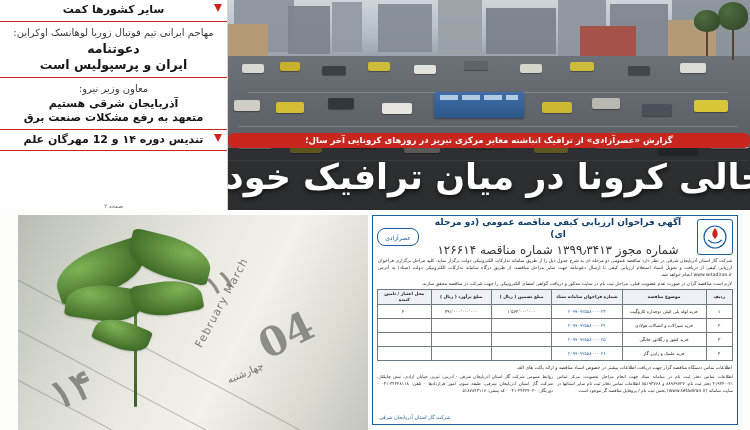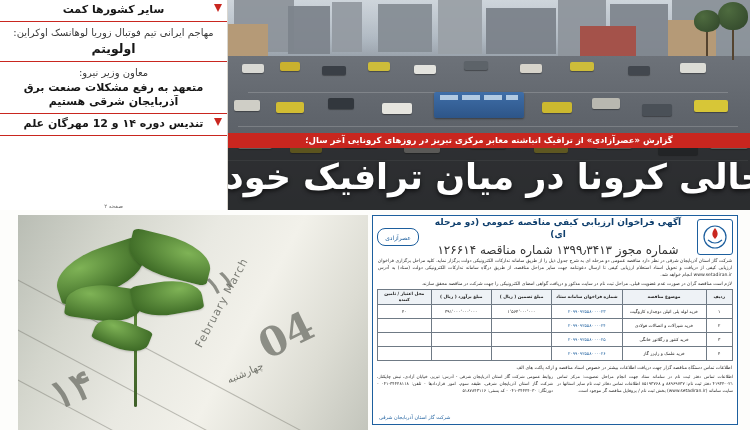--- a/index.html
+++ b/index.html
@@ -166,20 +166,21 @@
     height: 15px;
     background: #c9261f;
     color: #fff;
     font-size: 8.5px;
     line-height: 15px;
     text-align: center;
     direction: rtl;
     font-weight: bold;
     white-space: nowrap;
     overflow: hidden;
+    border-radius: 6px;
   }
   .headline-band {
     position: absolute;
     left: 0; right: 0;
     bottom: 0;
     height: 62px;
     background: rgba(18,18,18,0.62);
     display: flex;
     align-items: center;
     justify-content: center;
@@ -386,27 +387,28 @@
       <span class="logo-mark">
         <svg width="10" height="10" viewBox="0 0 10 10">
             <path d="M1 1 L9 1 L5 9 Z" fill="#c9261f"></path>
           </svg>
       </span>
       <div class="brief-head sm">سایر کشورها کمت</div>
     </div>
 
     <div class="brief">
       <div class="brief-kicker">مهاجم ایرانی تیم فوتبال زوریا لوهانسک اوکراین:</div>
-      <div class="brief-head">اولویتم</div>
+      <div class="brief-head">دعوتنامه</div>
+      <div class="brief-head">ایران و پرسپولیس است</div>
     </div>
 
     <div class="brief">
       <div class="brief-kicker">معاون وزیر نیرو:</div>
+      <div class="brief-head sm">آذربایجان شرقی هستیم</div>
       <div class="brief-head sm">متعهد به رفع مشکلات صنعت برق</div>
-      <div class="brief-head sm">آذربایجان شرقی هستیم</div>
     </div>
 
     <div class="brief">
       <span class="logo-mark">
         <svg width="10" height="10" viewBox="0 0 10 10">
             <path d="M1 1 L9 1 L5 9 Z" fill="#c9261f"></path>
           </svg>
       </span>
       <div class="brief-head sm">تندیس دوره ۱۴ و 12 مهرگان علم</div>
     </div>

